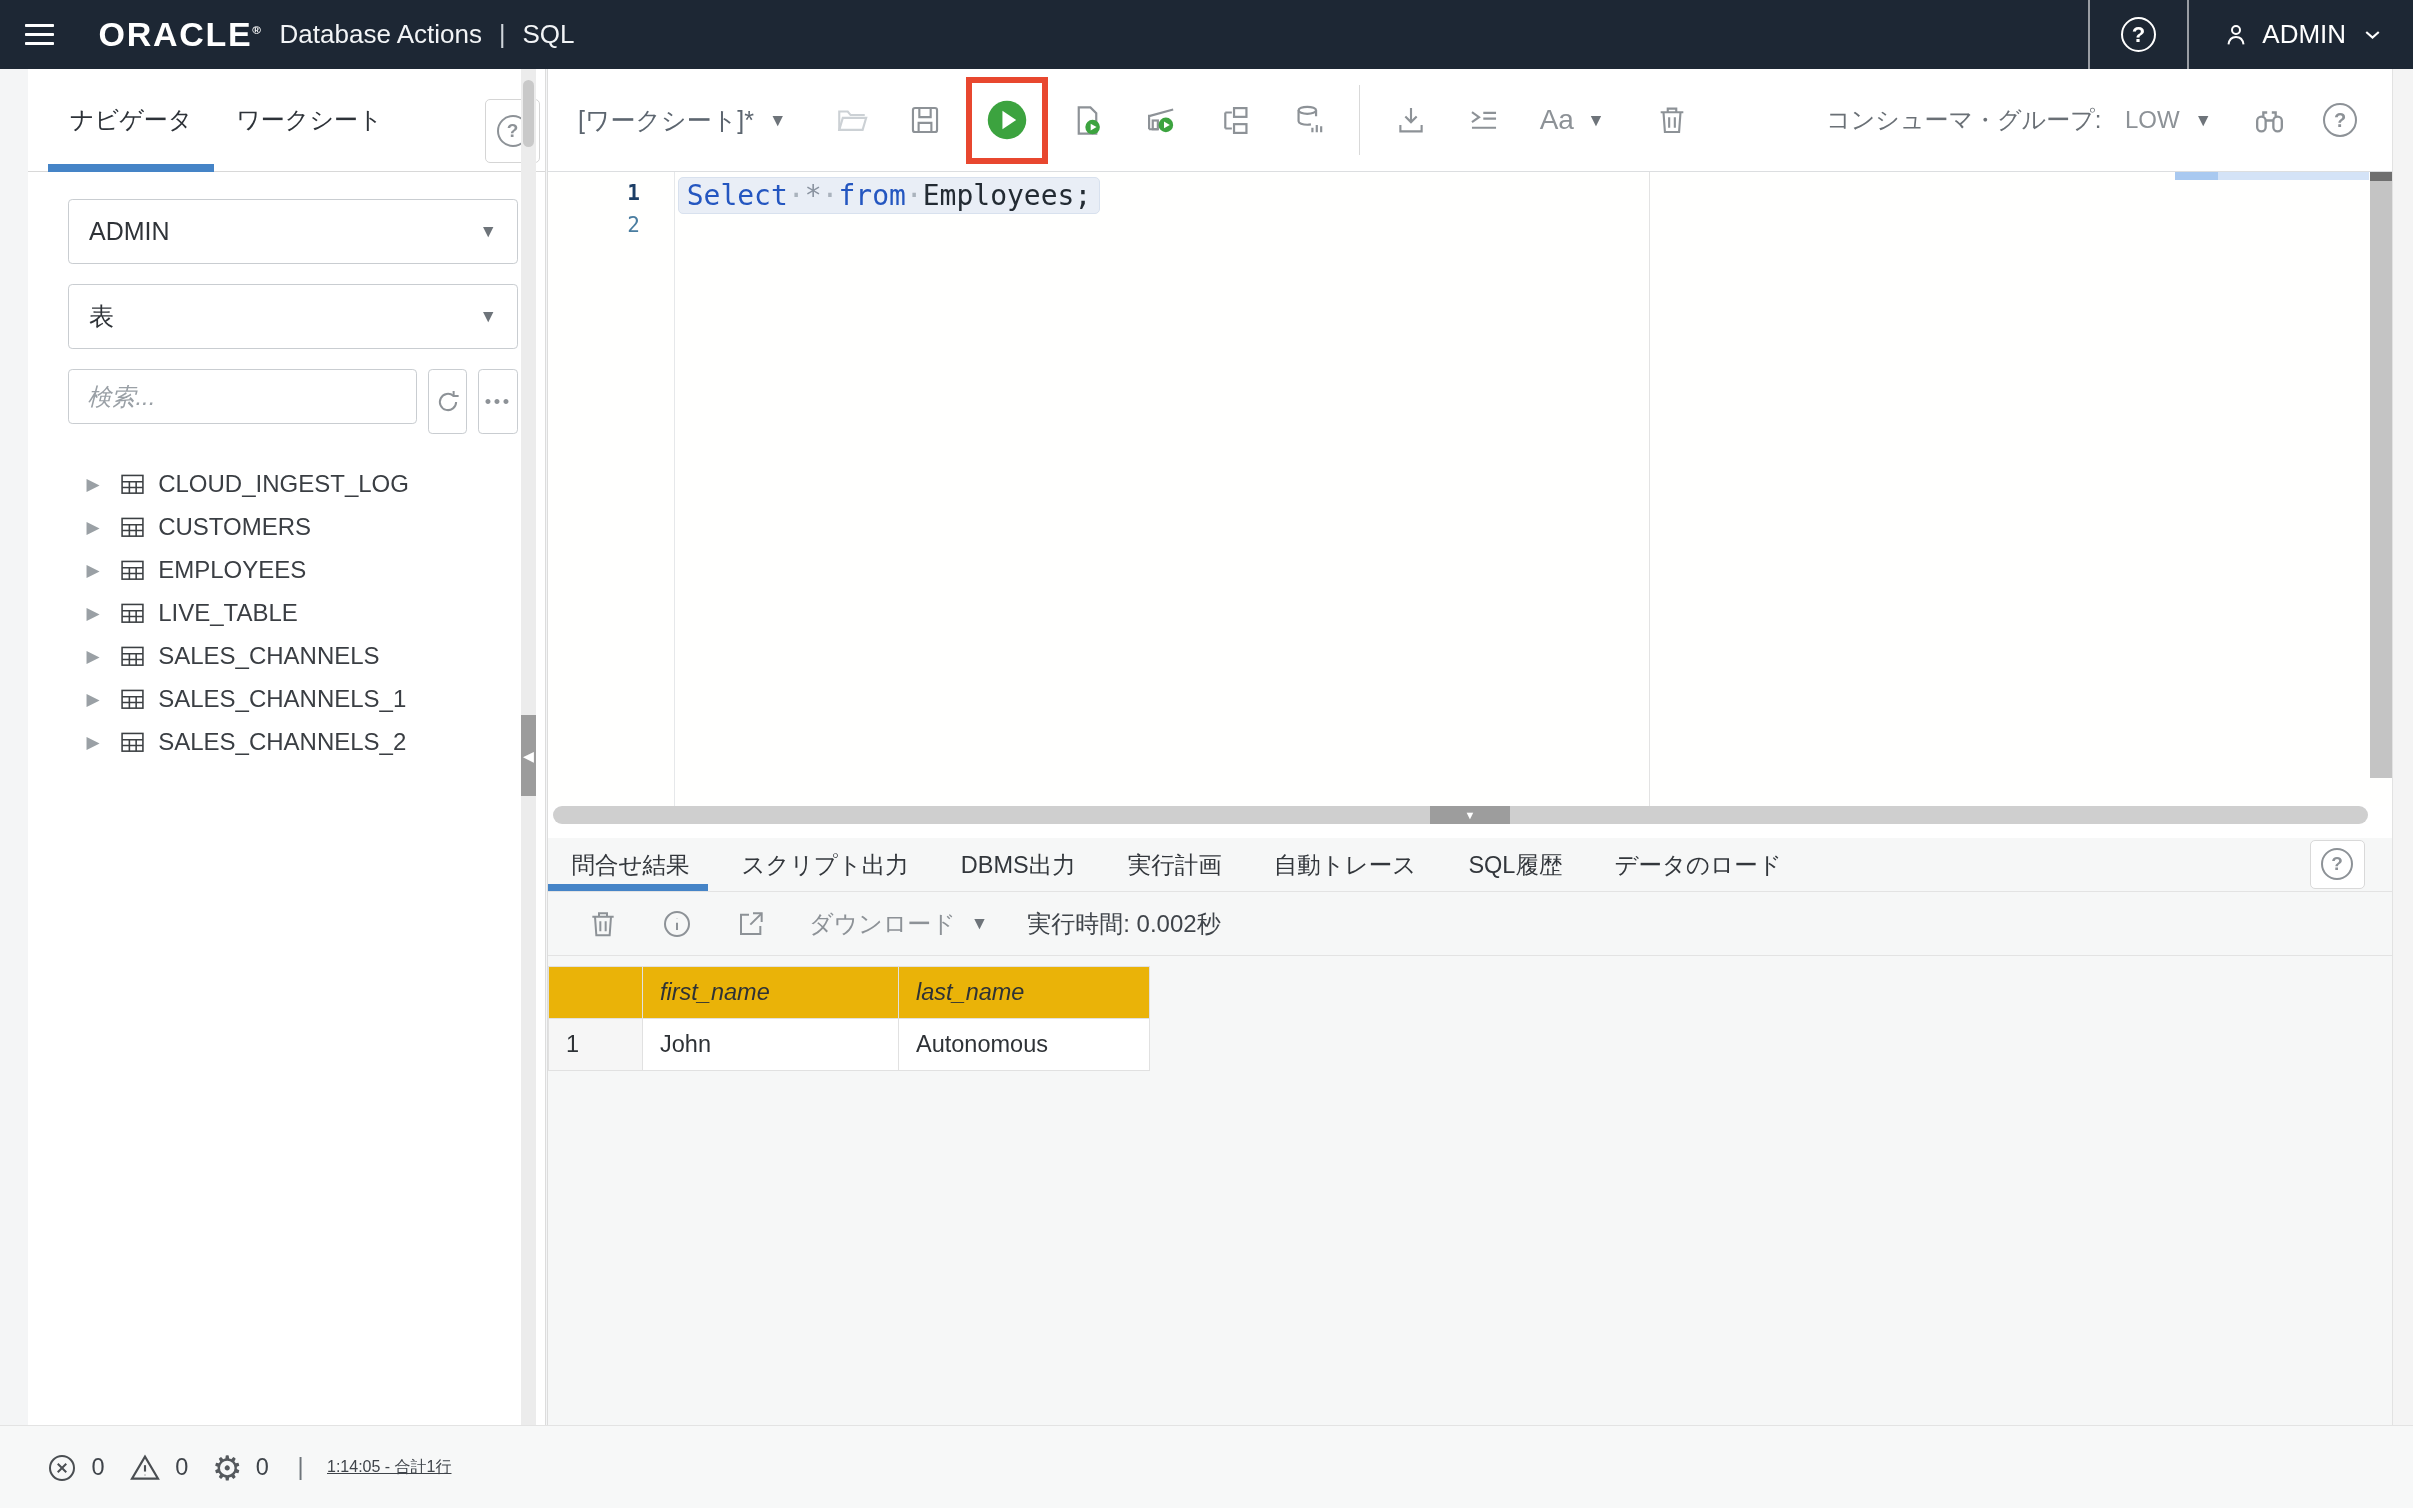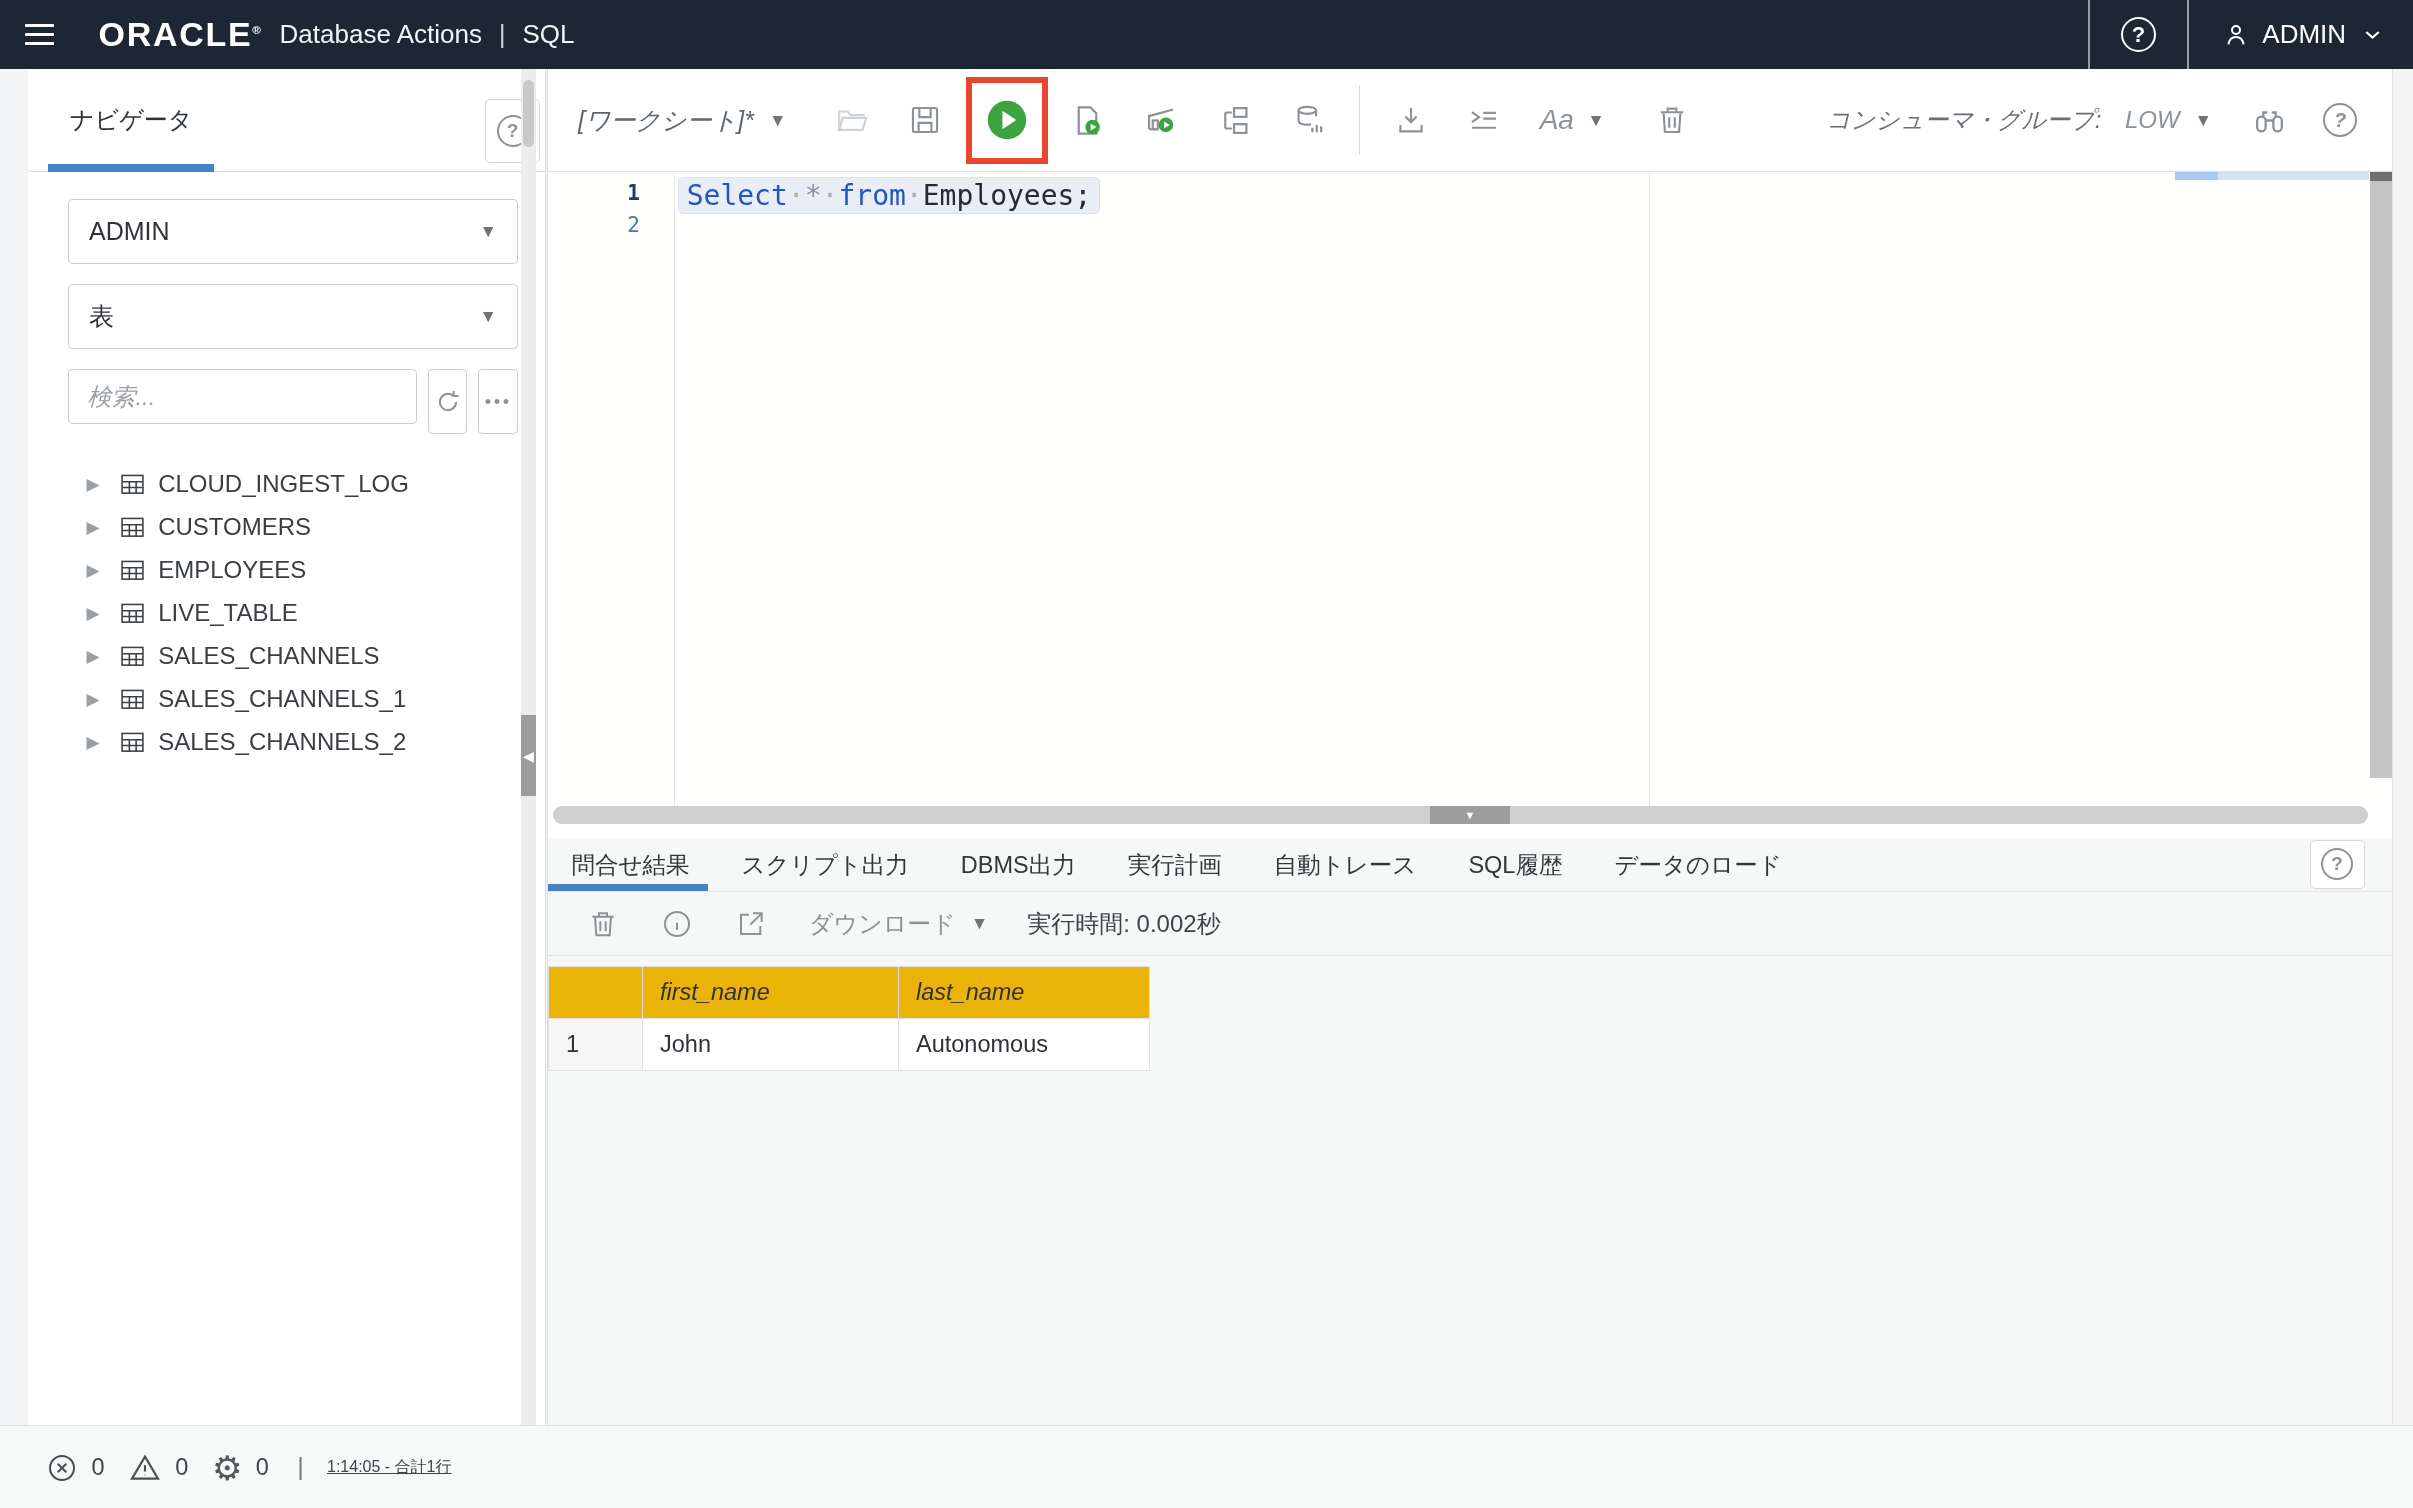--- a/index.html
+++ b/index.html
@@ -66,21 +66,21 @@
                   background:#9c9c9c; display:flex; align-items:center; justify-content:center;
                   color:#fff; font-size:14.2px; cursor:pointer; }
 
   
   .main { position:absolute; left:547px; top:69px; width:1845px; height:1356px;
           background:#fff; border-left:0.8px solid #ddd; }
   .right-track { position:absolute; right:0; top:69px; width:21px; height:1356px;
           background:#f4f4f4; border-left:0.8px solid #e2e2e2; }
 
   .ws-toolbar { position:absolute; left:0; top:0; width:100%; height:103px; background:#fff;
-          border-bottom:0.8px solid #dcdee0; display:flex; align-items:center; padding-left:30px;font-style:italic; }
+          border-bottom:0.8px solid #dcdee0; display:flex; align-items:center; padding-left:30px; }
   .ws-label { font-size:25px; color:#5d6670; }
   .ws-caret { margin-left:15px; }
   .tb-ic { color:#8d9297; display:flex; align-items:center; cursor:pointer;justify-content:center; }
   .tb-ic.disabled { color:#ccd1d5; cursor:default; }
   .gap46 { margin-left:39px; }
   .red-annotation { width:82px; height:87px; border:6.7px solid #e8472f; margin-left:23.5px;
           display:flex; align-items:center; justify-content:center; }
   .vr { width:0.8px; height:70px; background:#d9d9d9; margin-left:32px; }
   .aa-label { font-size:28px; color:#8d9297; }
   .tb-right { margin-left:auto; display:flex; align-items:center; padding-right:35px; }
@@ -182,20 +182,21 @@
           <path d="M6 9.5l6 5.5 6-5.5"></path>
         </svg>
       </span>
     </div>
   </div>
 </header>
 
 <aside class="sidebar">
   <div class="side-tabs">
     <div class="side-tab active">ナビゲータ</div>
+    <div class="side-tab">ワークシート</div>
     <div class="side-help-btn">
       <span class="q-circle">?</span>
     </div>
   </div>
   <div class="side-body">
     <div class="select-box">
       <span>ADMIN</span>
       <span class="caret">▼</span>
     </div>
     <div class="select-box">

